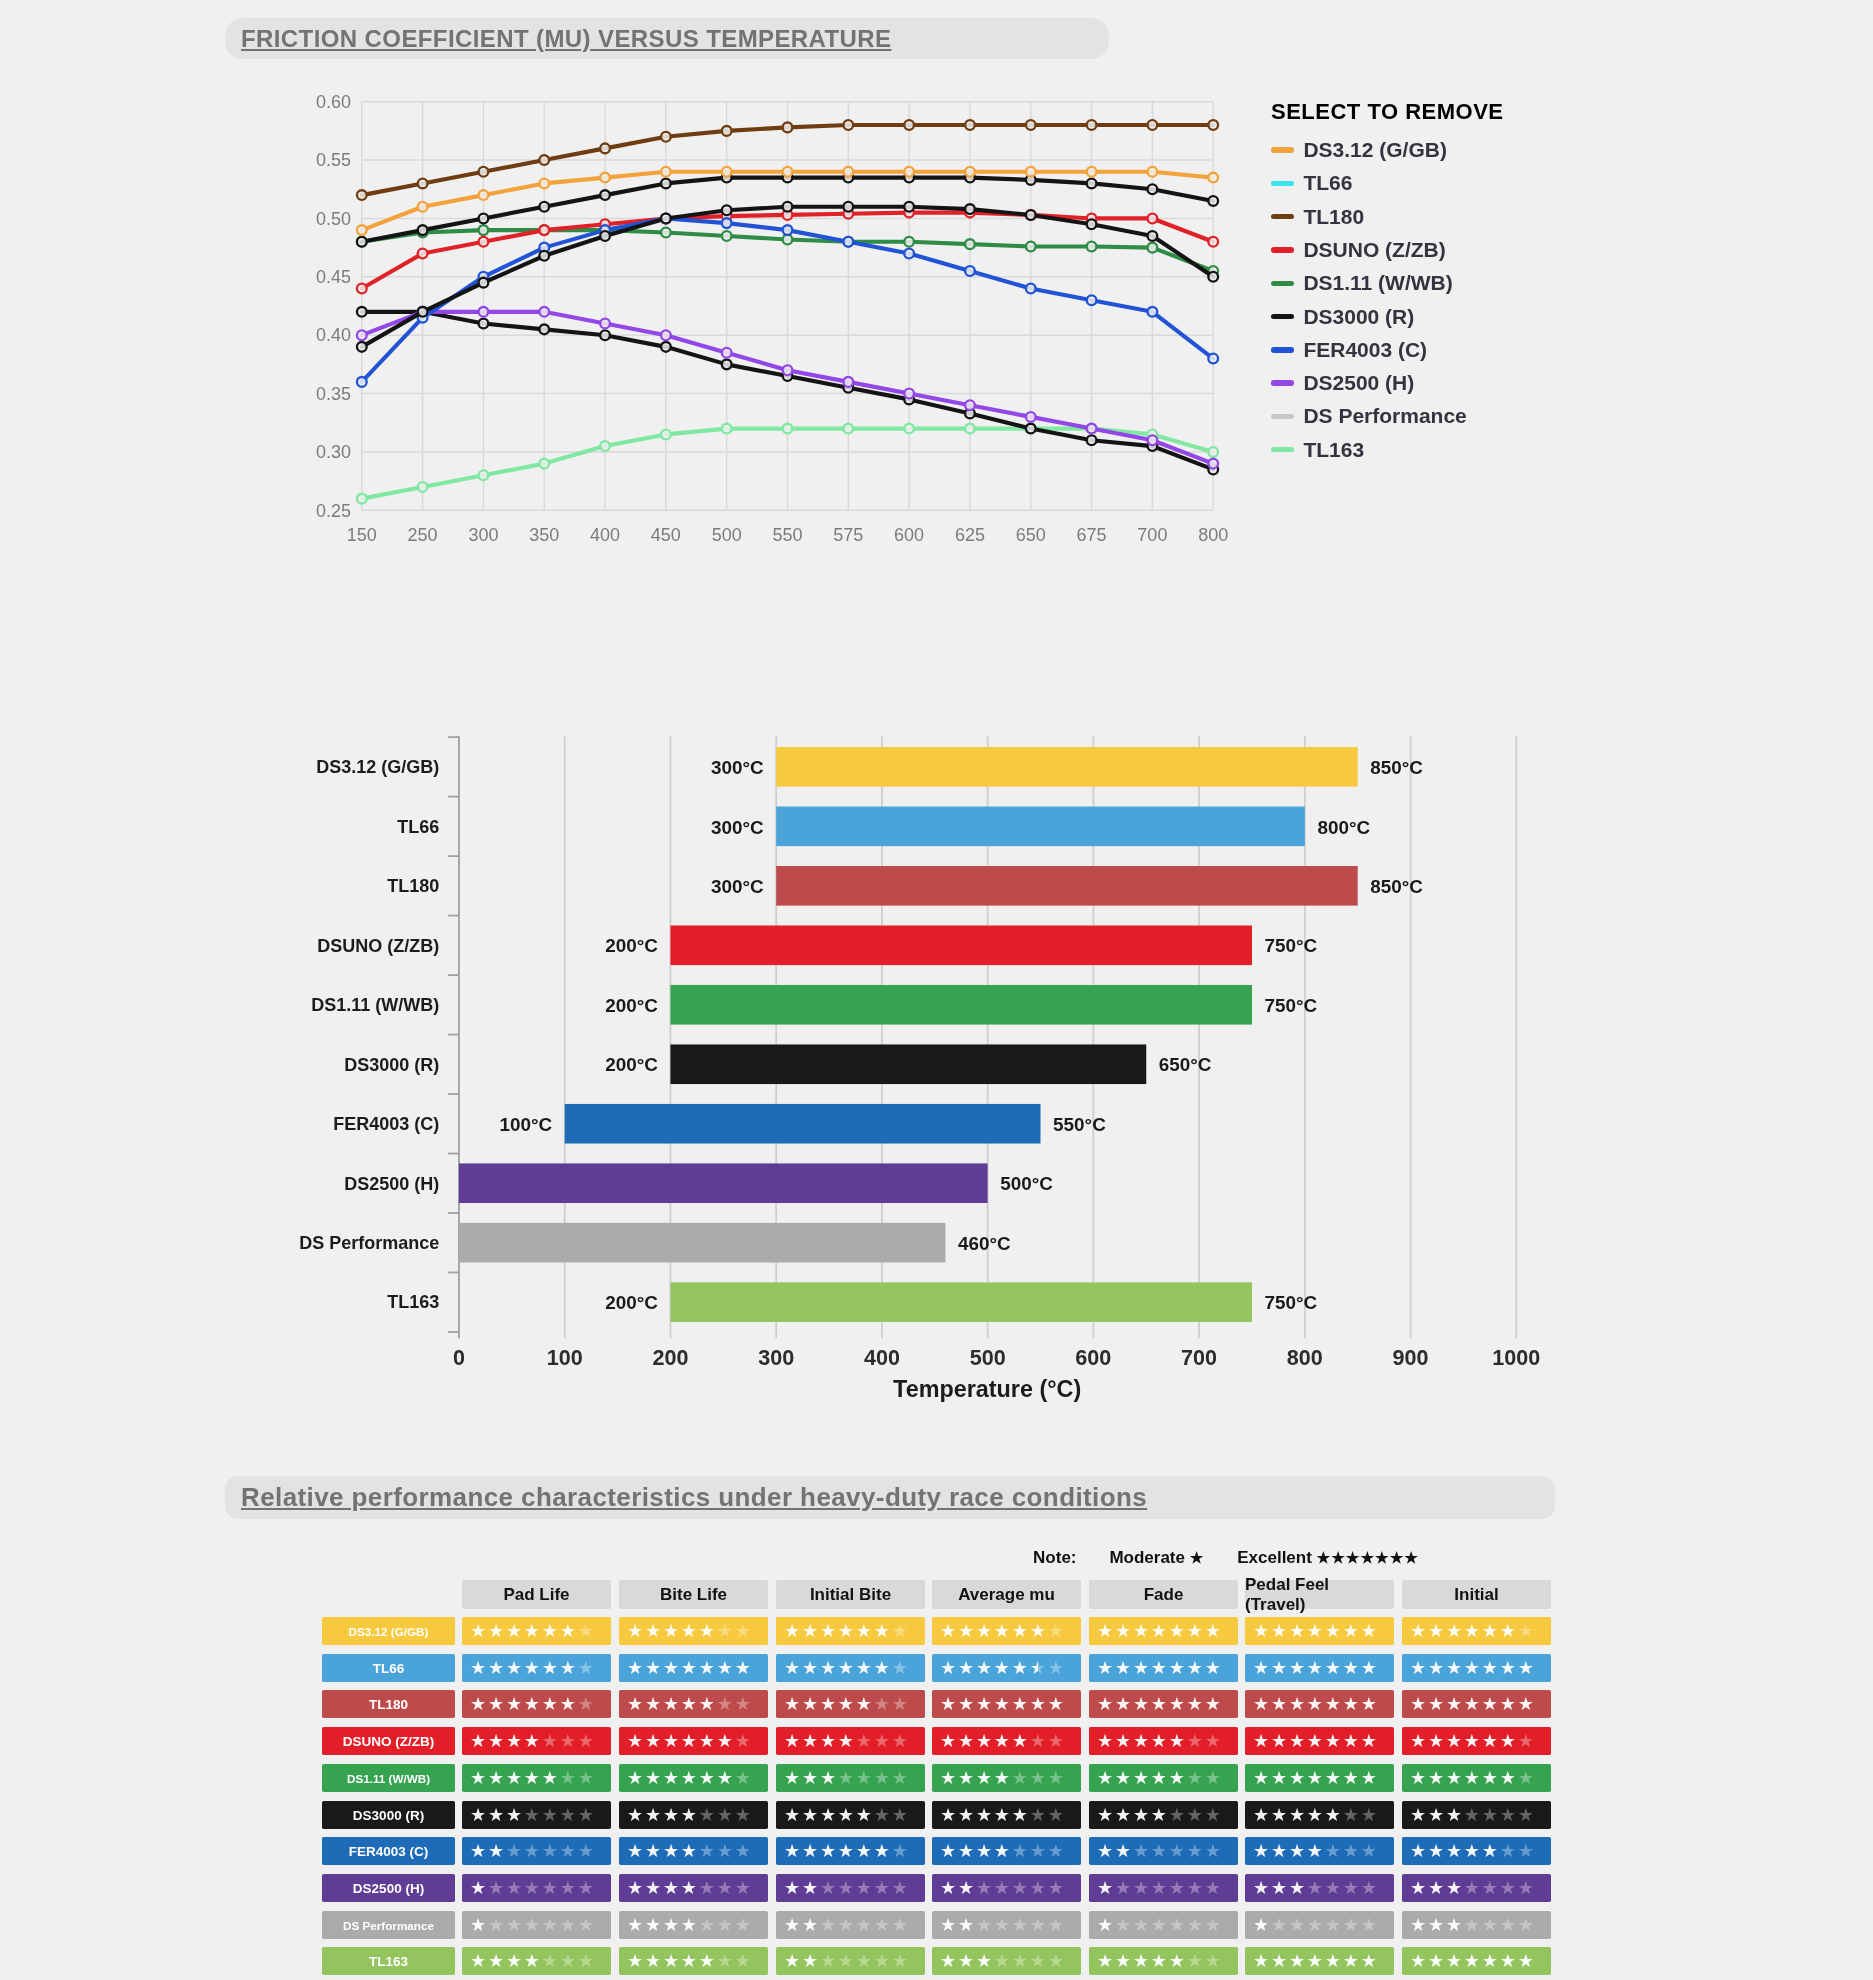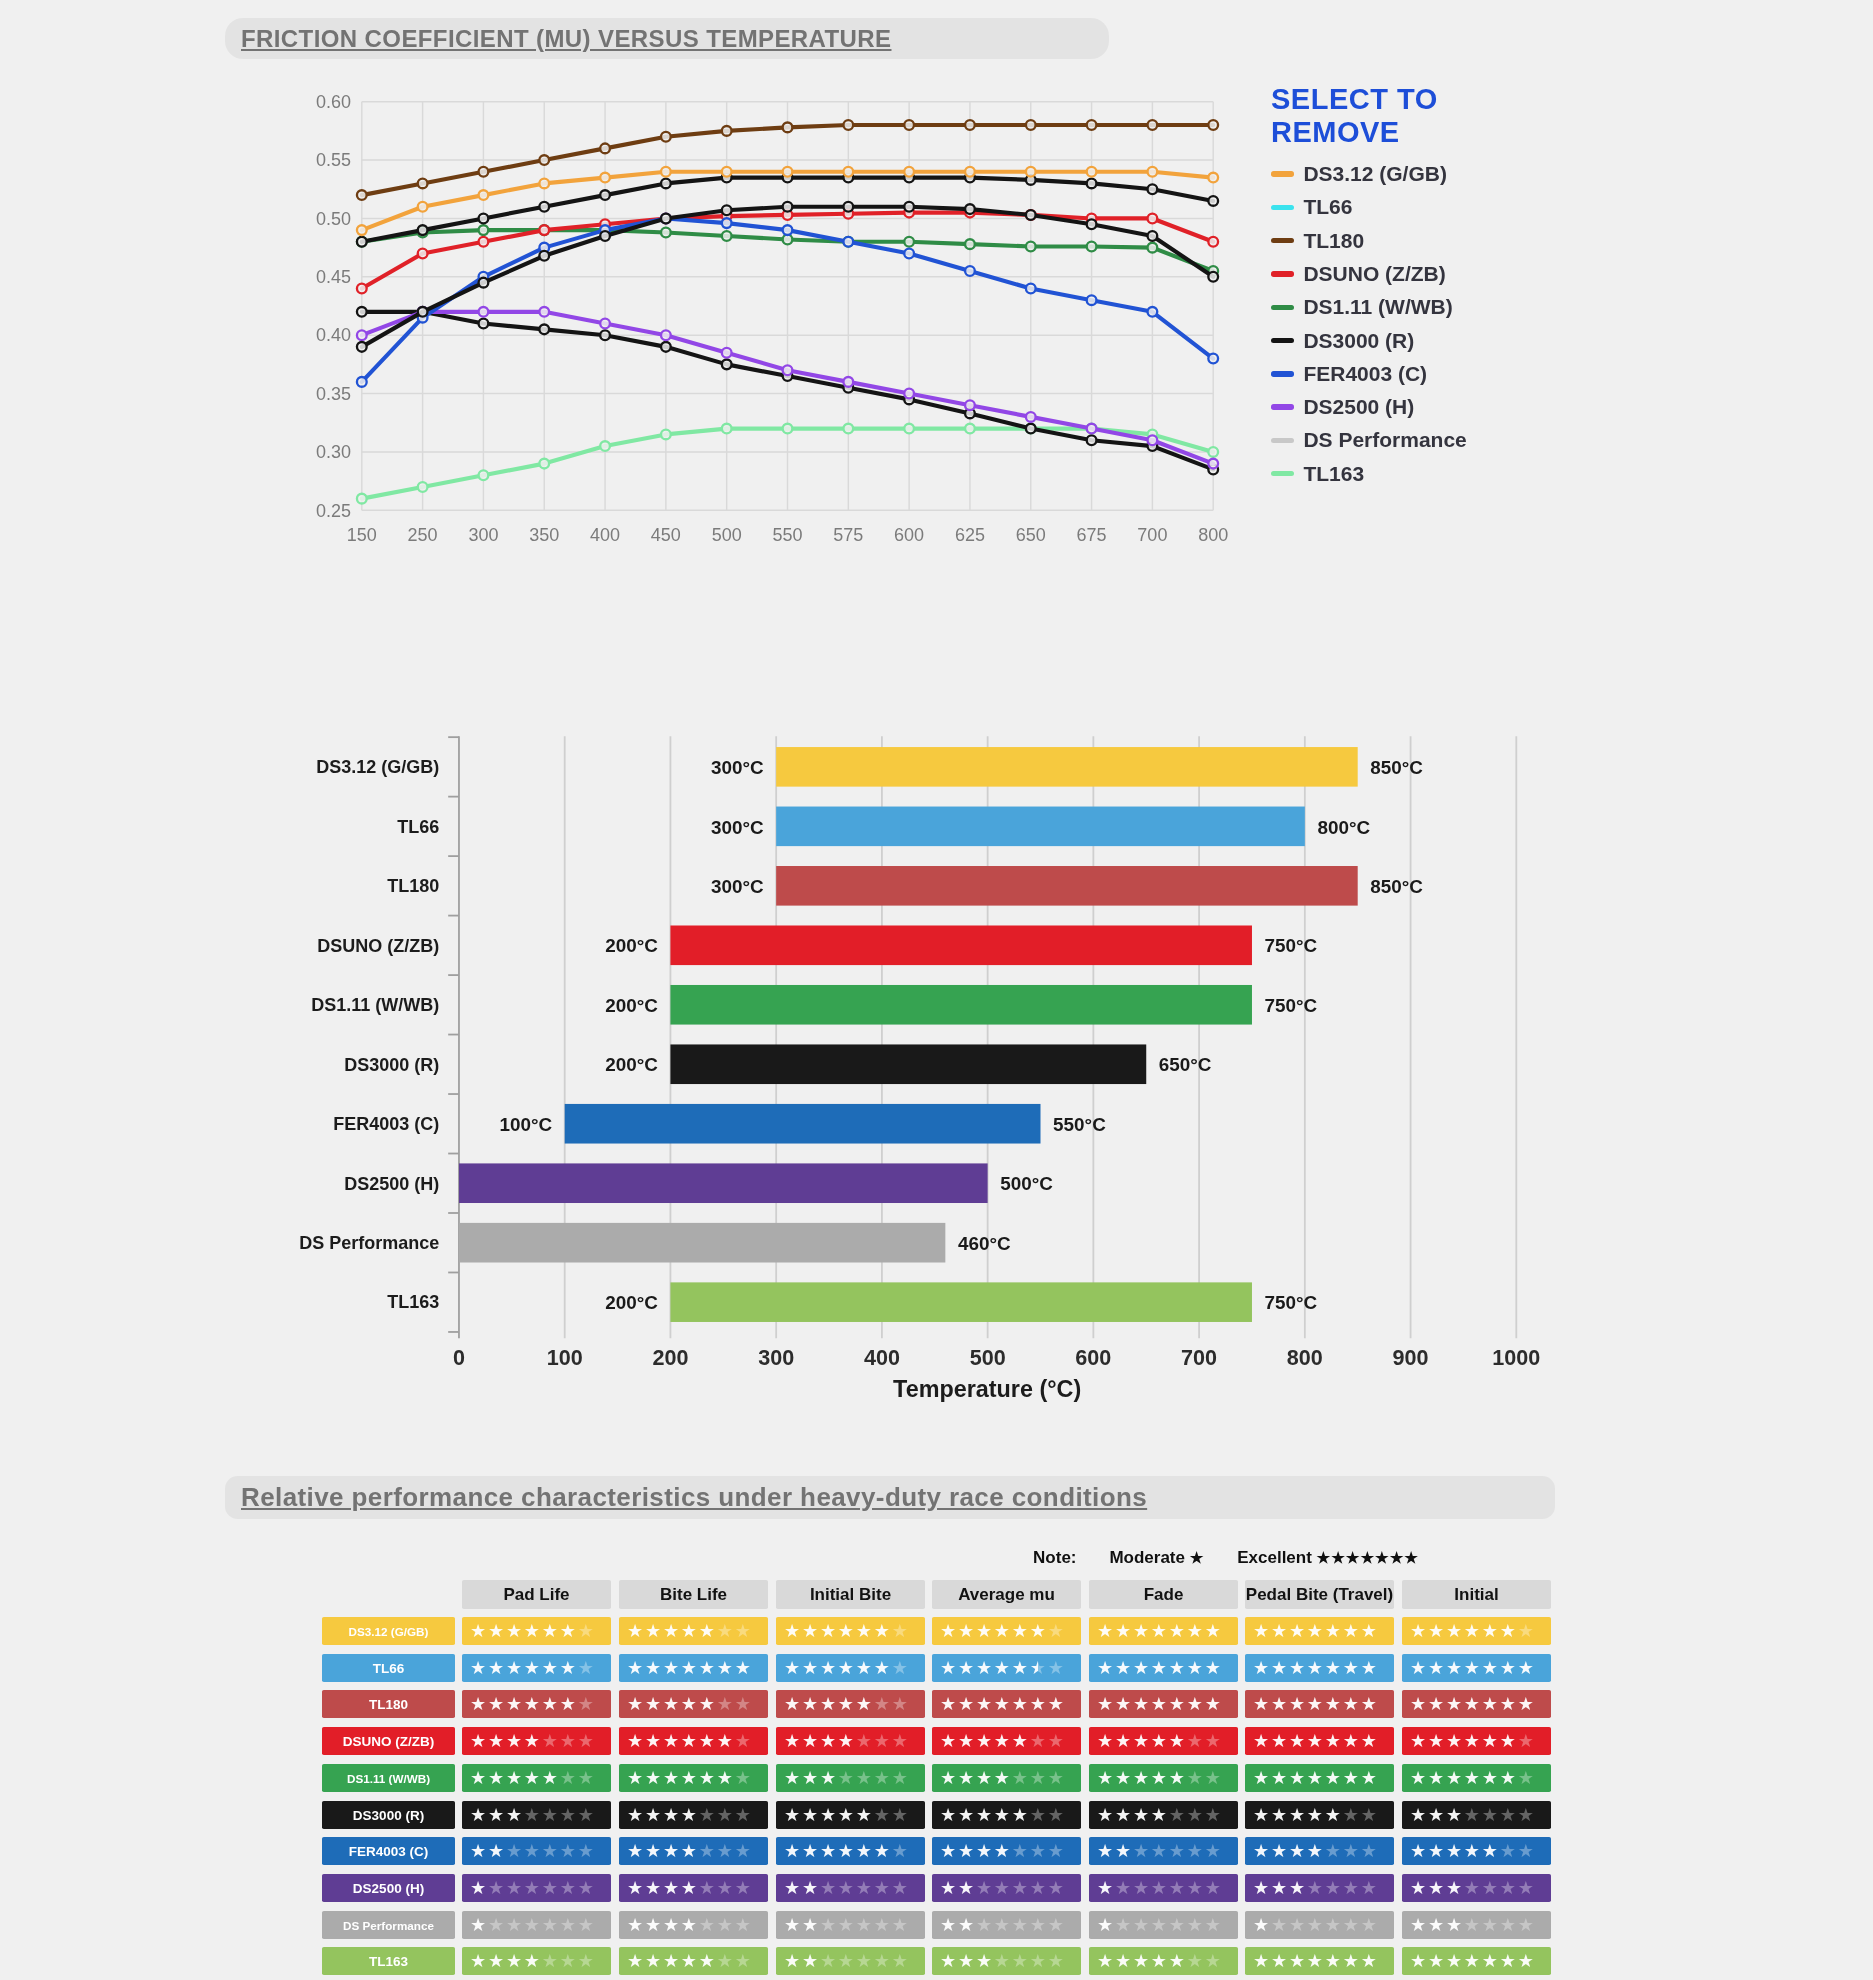--- a/index.html
+++ b/index.html
@@ -10,21 +10,21 @@
   #banner-mu{left:225px;top:18px;width:884px;height:41px;border-radius:18px;}
   #banner-mu .btxt{font-size:24px;}
   #banner-temp{left:225px;top:659px;width:1330px;height:41px;}
   #banner-temp .btxt{font-size:27px;}
   #banner-ratings{left:225px;top:1476px;width:1330px;height:43px;}
   #banner-ratings .btxt{font-size:26px;}
   #mu-chart{position:absolute;left:297px;top:63px;width:945px;height:495px;}
   #temp-chart{position:absolute;left:225px;top:720px;width:1330px;height:693px;}
   
   #mu-legend{position:absolute;left:1271px;top:83px;width:297px;}
-  #mu-legend .ltitle{color:#1d4ed8;font-weight:bold;font-size:29px;letter-spacing:0.5px;margin-bottom:14.4px;}
+  #mu-legend .ltitle{color:#000000;font-weight:bold;font-size:22px;letter-spacing:0.5px;margin-bottom:14.4px;margin-top:16px;}
   .legend-item{display:flex;align-items:center;height:21.6px;margin-bottom:11.7px;cursor:pointer;}
   .legend-item .dash{width:23.4px;height:5.4px;border-radius:2.7px;margin-right:9px;flex:0 0 auto;}
   .legend-item .llabel{font-size:21px;font-weight:bold;color:#34343e;}
   
   #ratings-note{position:absolute;left:900px;top:1548px;width:652px;text-align:center;font-size:17px;font-weight:bold;color:#101010;}
   #ratings-note .nstars{font-size:15.3px;letter-spacing:0.9px;}
   #ratings-note .gap{display:inline-block;width:23.4px;}
   
   #ratings-table{position:absolute;left:322px;top:1580px;width:1230px;height:405px;}
   .trow{position:absolute;left:0;width:100%;}
@@ -435,21 +435,21 @@
     <span class="nstars" id="note-excellent-stars"> ★★★★★★★</span>
   </div>
 
   <div id="ratings-table">
       <div class="trow" style="top: 0px; height: 29px;">
         <div class="tcell hcell" style="left: 140px;">Pad Life</div>
         <div class="tcell hcell" style="left: 297px;">Bite Life</div>
         <div class="tcell hcell" style="left: 454px;">Initial Bite</div>
         <div class="tcell hcell" style="left: 610px;">Average mu</div>
         <div class="tcell hcell" style="left: 767px;">Fade</div>
-        <div class="tcell hcell" style="left: 923px;">Pedal Bite (Travel)</div>
+        <div class="tcell hcell" style="left: 923px;">Pedal Feel (Travel)</div>
         <div class="tcell hcell" style="left: 1080px;">Initial</div>
       </div>
       <div class="trow" style="top: 37px; height: 28px;">
         <div class="tlabel" style="background: rgb(246, 201, 63); font-size: 11.7px;">DS3.12 (G/GB)</div>
         <div class="tcell" style="background: rgb(246, 201, 63); left: 140px;">
           <span class="star on">★</span>
           <span class="star on">★</span>
           <span class="star on">★</span>
           <span class="star on">★</span>
           <span class="star on">★</span>

